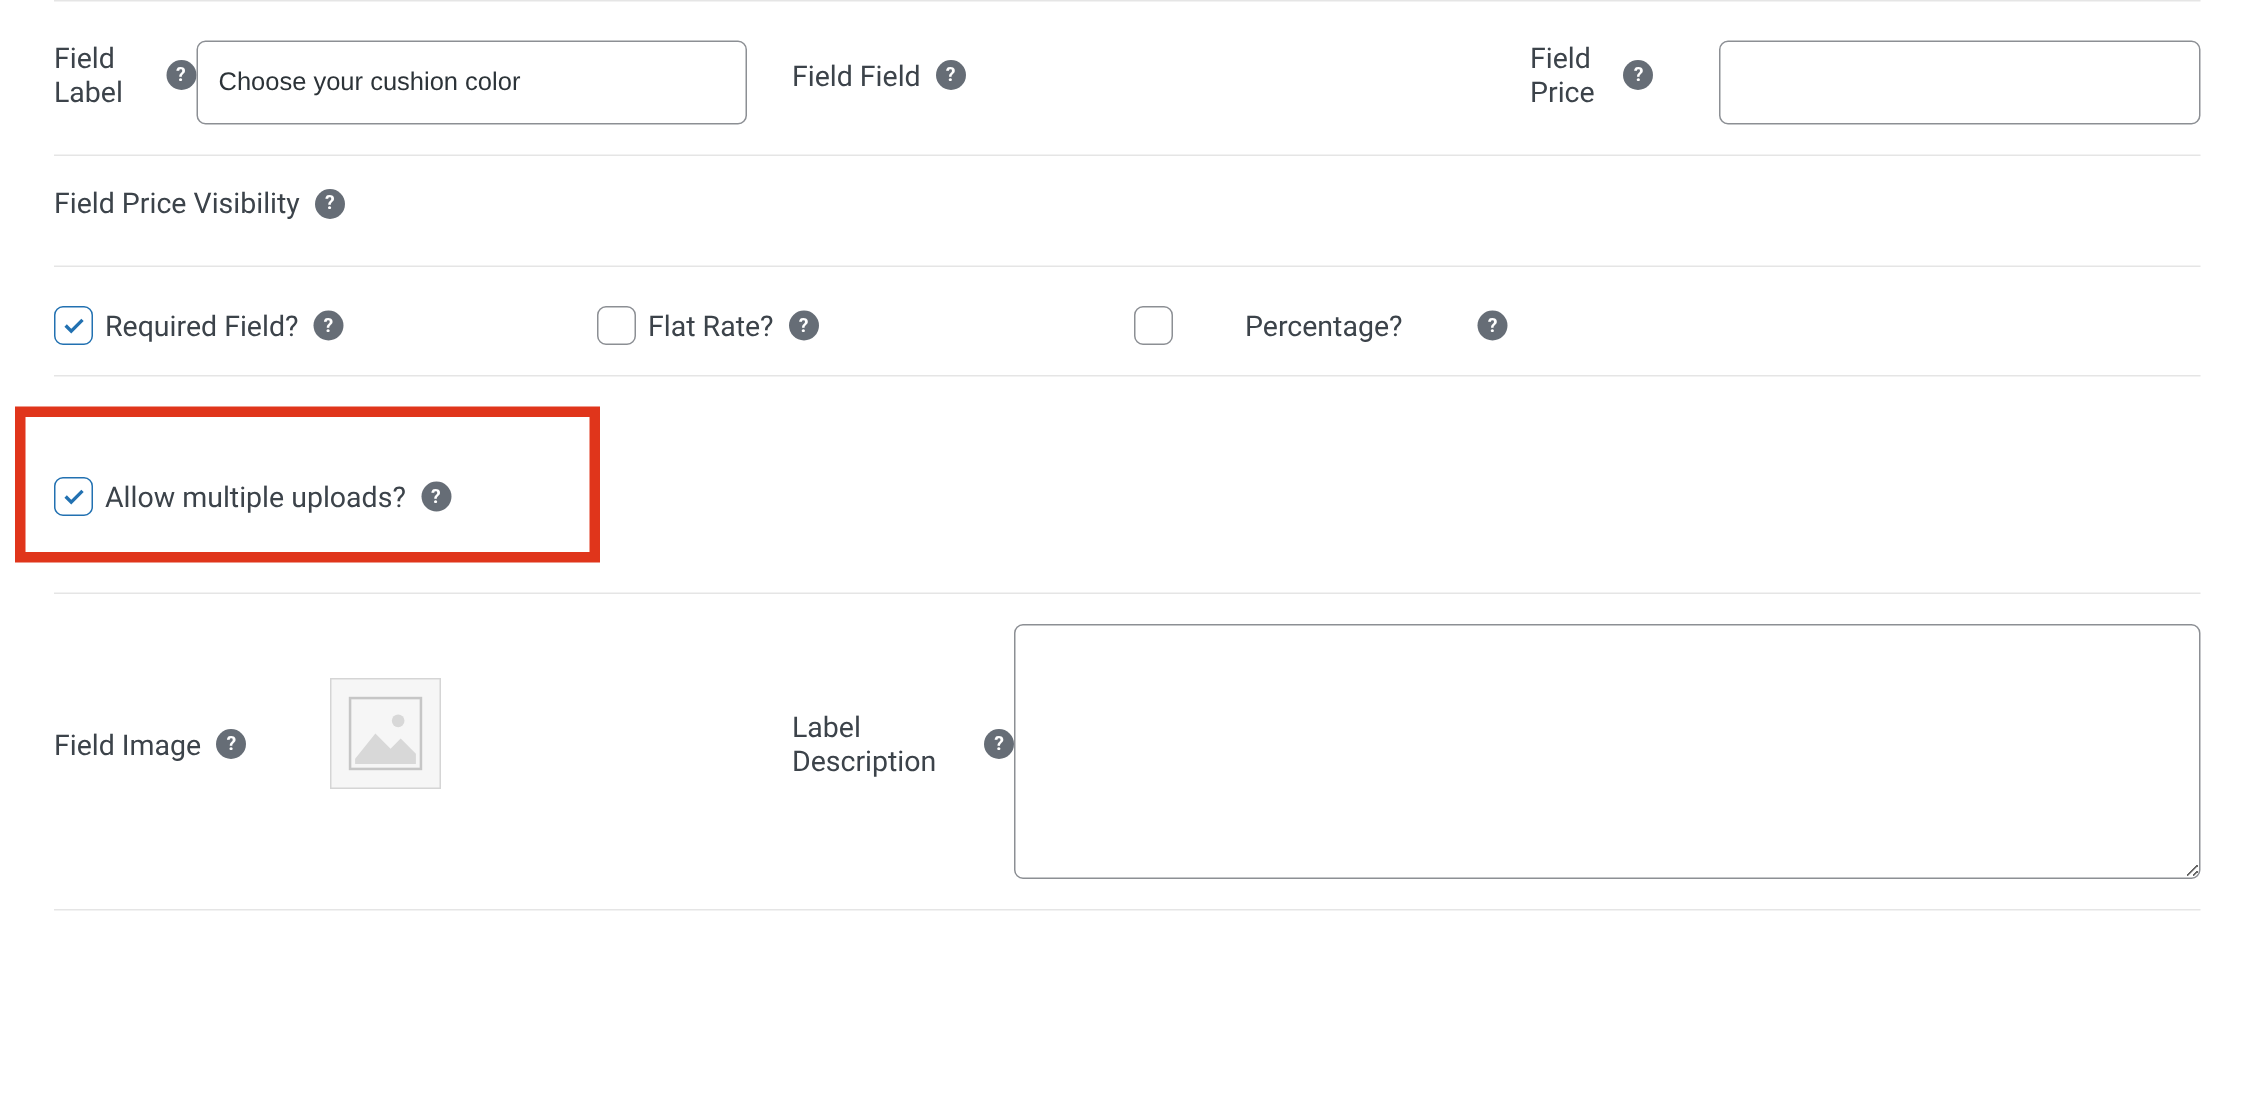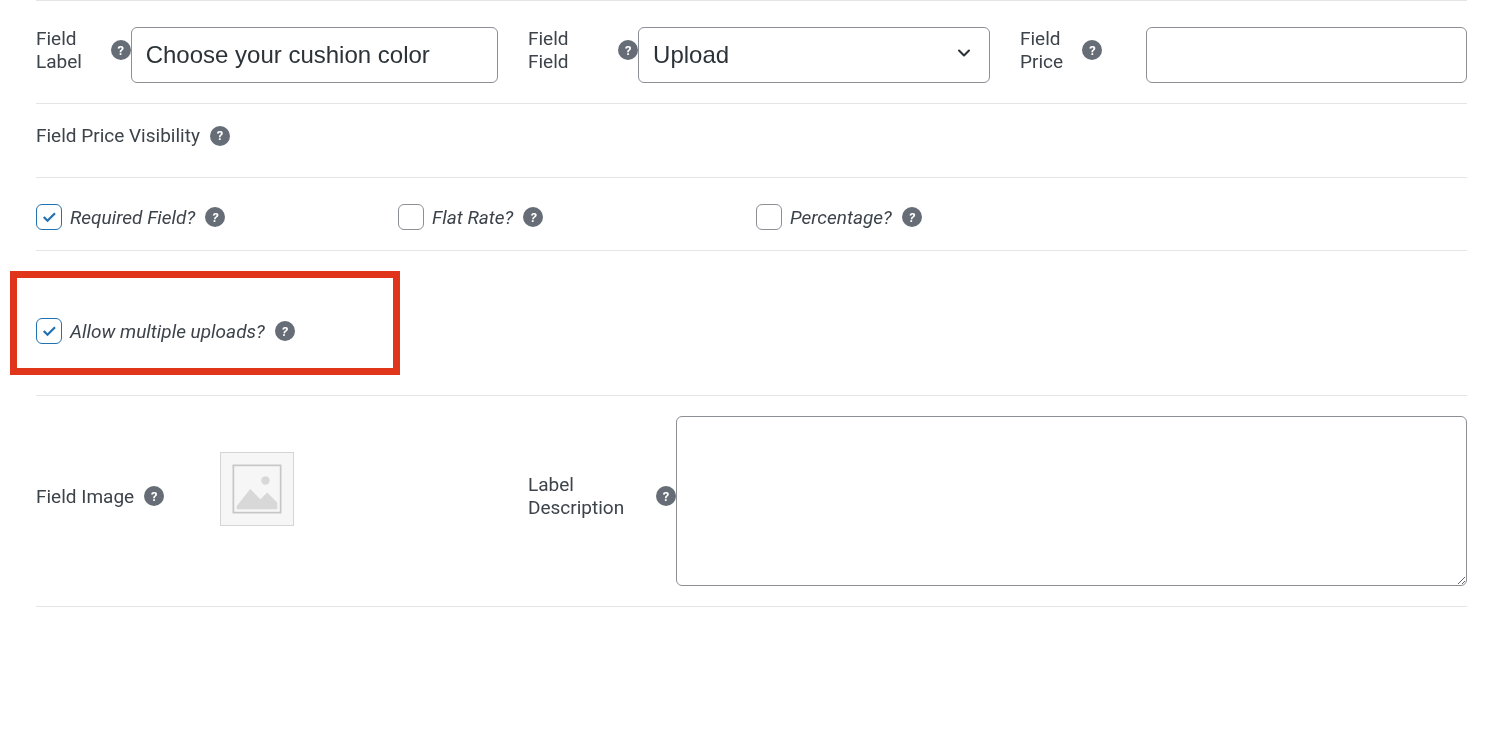--- a/index.html
+++ b/index.html
@@ -44,21 +44,21 @@
     color: #fff;
     font-size: 13px;
     font-weight: 700;
     margin-left: 10px;
     flex-shrink: 0;
   }
   .text-input, .select-input, .textarea-input {
     border: 1px solid #8c8f94;
     border-radius: 6px;
     background: #fff;
-    font-size: 24px;
+    font-size: 17px;
     color: #2c3338;
     padding: 0 14px;
     height: 56px;
     width: 100%;
   }
   .select-wrap { position: relative; }
   .select-input { appearance: none; padding-right: 44px; }
   .chevron {
     position: absolute;
     right: 16px;
@@ -74,21 +74,20 @@
   }
   .col-a { flex: 0 0 462px; }
   .col-b { flex: 0 0 462px; }
   .col-c { flex: 1 1 auto; gap: 44px; }
 
   .check-field {
     display: flex;
     align-items: center;
     font-size: 19px;
     color: #3c434a;
-    font-style: italic;
   }
   .chk {
     width: 26px;
     height: 26px;
     border: 1.5px solid #8c8f94;
     border-radius: 6px;
     margin-right: 8px;
     background: #fff;
     display: inline-flex;
     align-items: center;
@@ -128,28 +127,20 @@
       <span class="help-icon">?</span>
     </div>
     <input class="text-input" type="text" value="Choose your cushion color" style="">
   </div>
 
   <div class="field col-b">
     <div class="label-row">
       <span>Field Field</span>
       <span class="help-icon">?</span>
     </div>
-    <div class="select-wrap">
-      <input class="select-input" readonly="" value="Upload" style="">
-      <span class="chevron">
-        <svg viewBox="0 0 24 24" fill="none">
-            <path d="M6 9l6 6 6-6" stroke-width="2.5" stroke-linecap="round" stroke-linejoin="round"></path>
-          </svg>
-      </span>
-    </div>
   </div>
 
   <div class="field col-c">
     <div class="label-row">
       <span>Field Price</span>
       <span class="help-icon">?</span>
     </div>
     <input class="text-input" type="text" value="" style="">
   </div>
 </div>
@@ -171,21 +162,21 @@
         </svg>
     </span>
     <span>Required Field?</span>
     <span class="help-icon">?</span>
   </div>
   <div class="check-field" style="flex:0 0 358px;">
     <span class="chk"></span>
     <span>Flat Rate?</span>
     <span class="help-icon">?</span>
   </div>
-  <div class="check-field" style="flex:1 1 auto;">
+  <div class="check-field" style="flex:1 1 auto;gap:40px;">
     <span class="chk"></span>
     <span>Percentage?</span>
     <span class="help-icon">?</span>
   </div>
 </div>
 
 <div class="row">
   <div class="highlight-box">
     <div class="check-field">
       <span class="chk checked">

